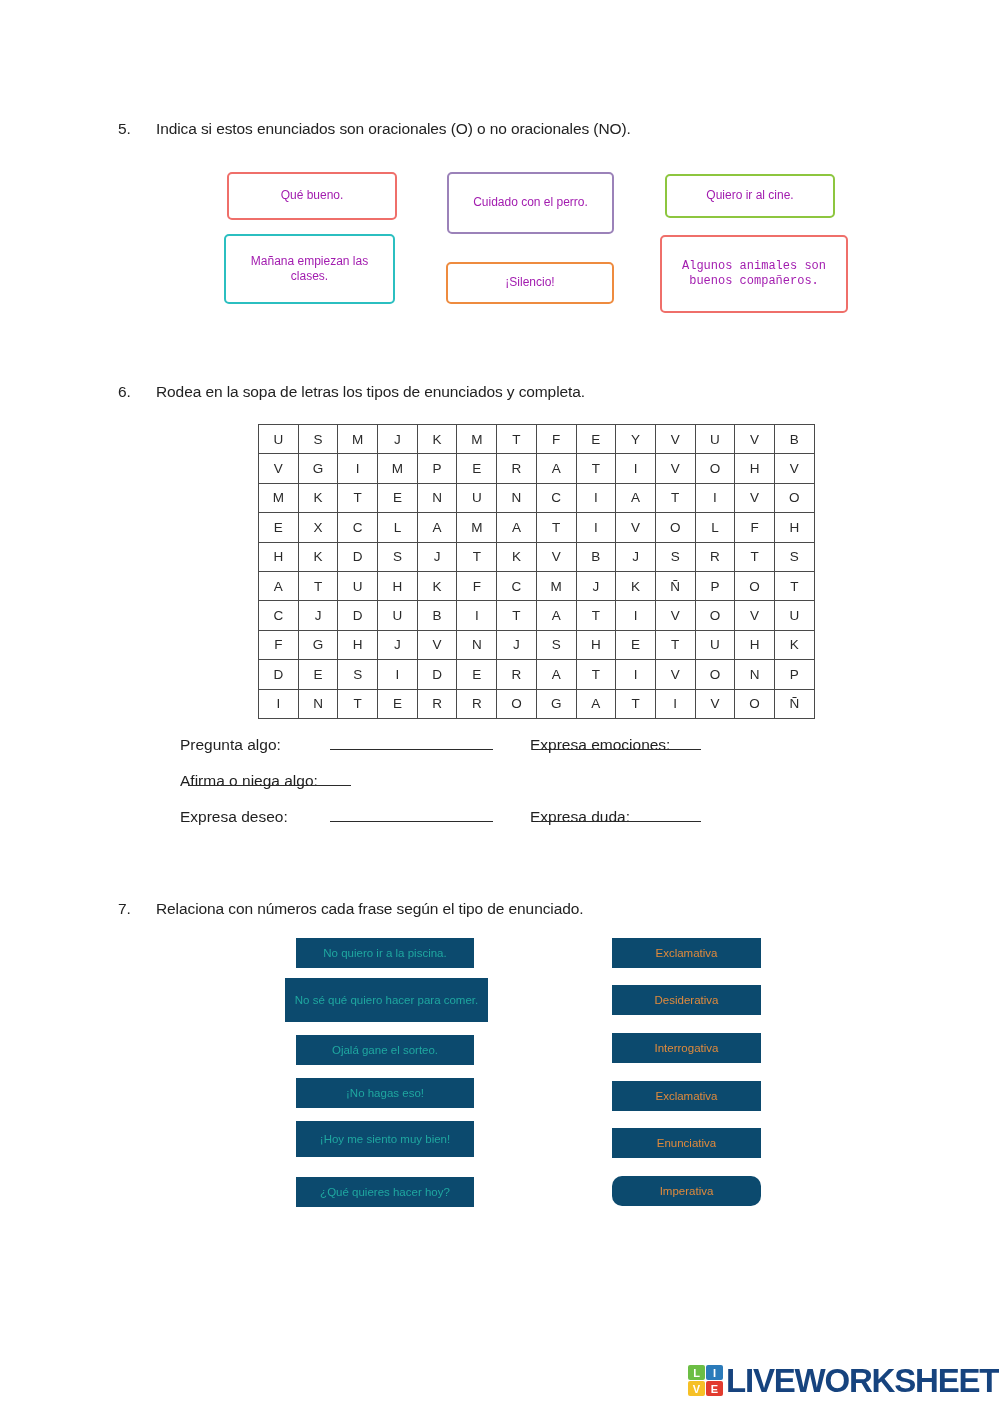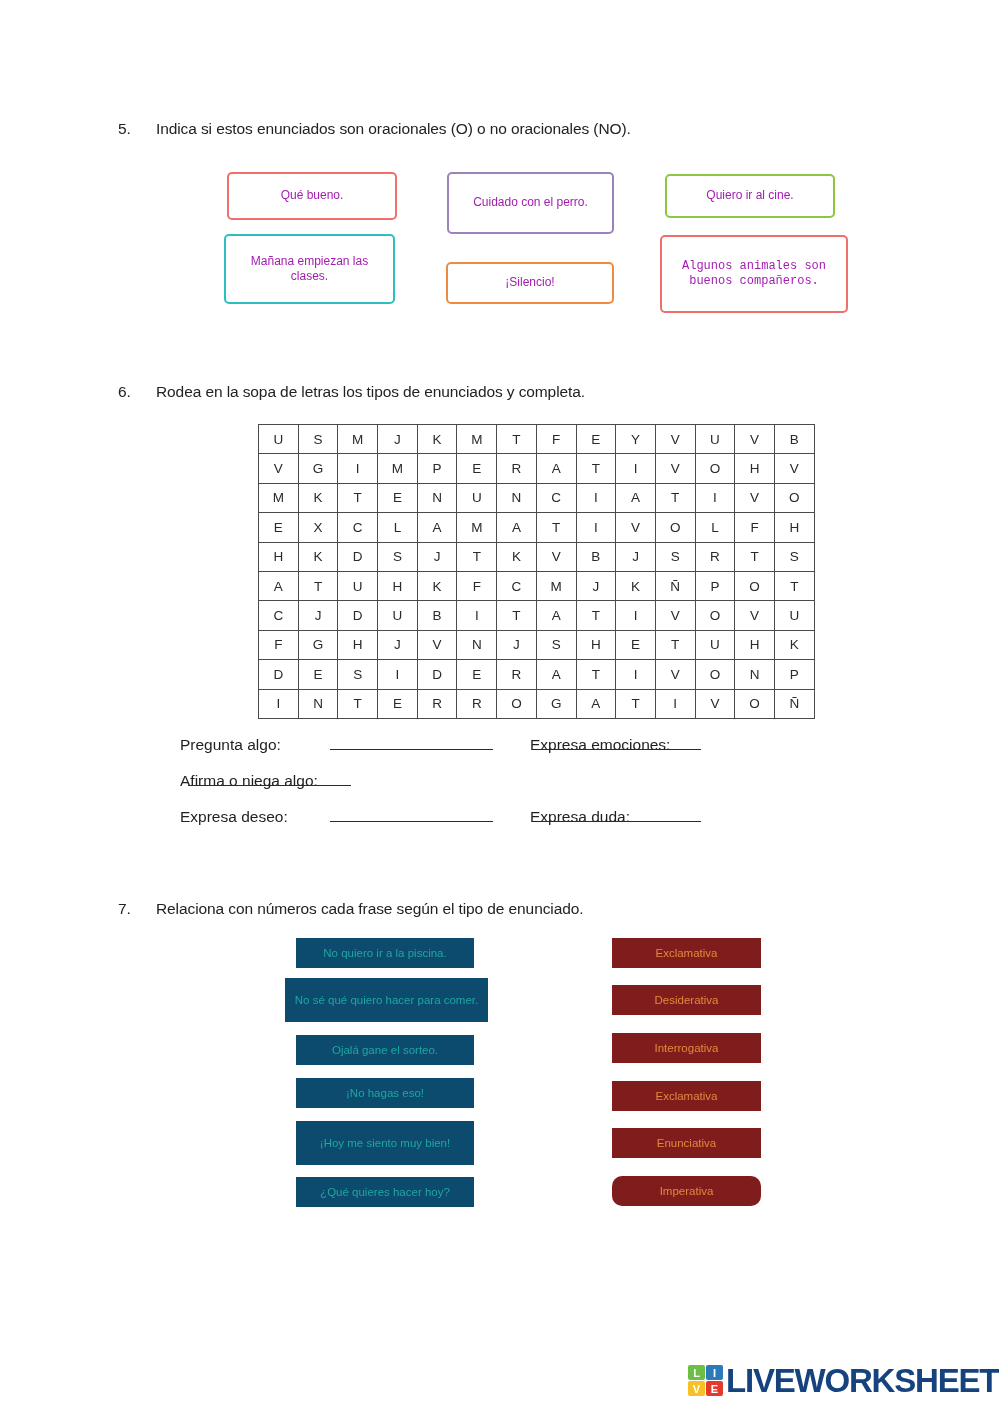--- a/index.html
+++ b/index.html
@@ -112,21 +112,21 @@
     text-align: center;
     font-size: 11.5px;
     line-height: 1.25;
     padding: 3px 6px;
   }
   .match-left {
     background: #0c4a6e;
     color: #1fa7a0;
   }
   .match-right {
-    background: #7f1d1d;
+    background: #0c4a6e;
     color: #e08a3c;
   }
 
   
   #footer-logo {
     position: absolute;
     left: 688px;
     top: 1364px;
     display: flex;
     align-items: center;
@@ -386,20 +386,20 @@
       <span class="logo-sq" style="background: rgb(246, 192, 38);">V</span>
       <span class="logo-sq" style="background: rgb(226, 59, 46);">E</span>
     </div>
   <div id="logo-text" style="color: rgb(22, 67, 126);">LIVEWORKSHEETS</div>
 </div>
 
 <div class="match-box match-left" style="left: 296px; top: 938px; width: 178px; height: 30px;">No quiero ir a la piscina.</div>
 <div class="match-box match-left" style="left: 285px; top: 978px; width: 203px; height: 44px;">No sé qué quiero hacer para comer.</div>
 <div class="match-box match-left" style="left: 296px; top: 1035px; width: 178px; height: 30px;">Ojalá gane el sorteo.</div>
 <div class="match-box match-left" style="left: 296px; top: 1078px; width: 178px; height: 30px;">¡No hagas eso!</div>
-<div class="match-box match-left" style="left: 296px; top: 1121px; width: 178px; height: 44px;">¡Hoy me siento muy bien!</div>
+<div class="match-box match-left" style="left: 296px; top: 1121px; width: 178px; height: 36px;">¡Hoy me siento muy bien!</div>
 <div class="match-box match-left" style="left: 296px; top: 1177px; width: 178px; height: 30px;">¿Qué quieres hacer hoy?</div>
 <div class="match-box match-right" style="left: 612px; top: 938px; width: 149px; height: 30px;">Exclamativa</div>
 <div class="match-box match-right" style="left: 612px; top: 985px; width: 149px; height: 30px;">Desiderativa</div>
 <div class="match-box match-right" style="left: 612px; top: 1033px; width: 149px; height: 30px;">Interrogativa</div>
 <div class="match-box match-right" style="left: 612px; top: 1081px; width: 149px; height: 30px;">Exclamativa</div>
 <div class="match-box match-right" style="left: 612px; top: 1128px; width: 149px; height: 30px;">Enunciativa</div>
 <div class="match-box match-right" style="left: 612px; top: 1176px; width: 149px; height: 30px; border-radius: 10px;">Imperativa</div>
 
 </body></html>

